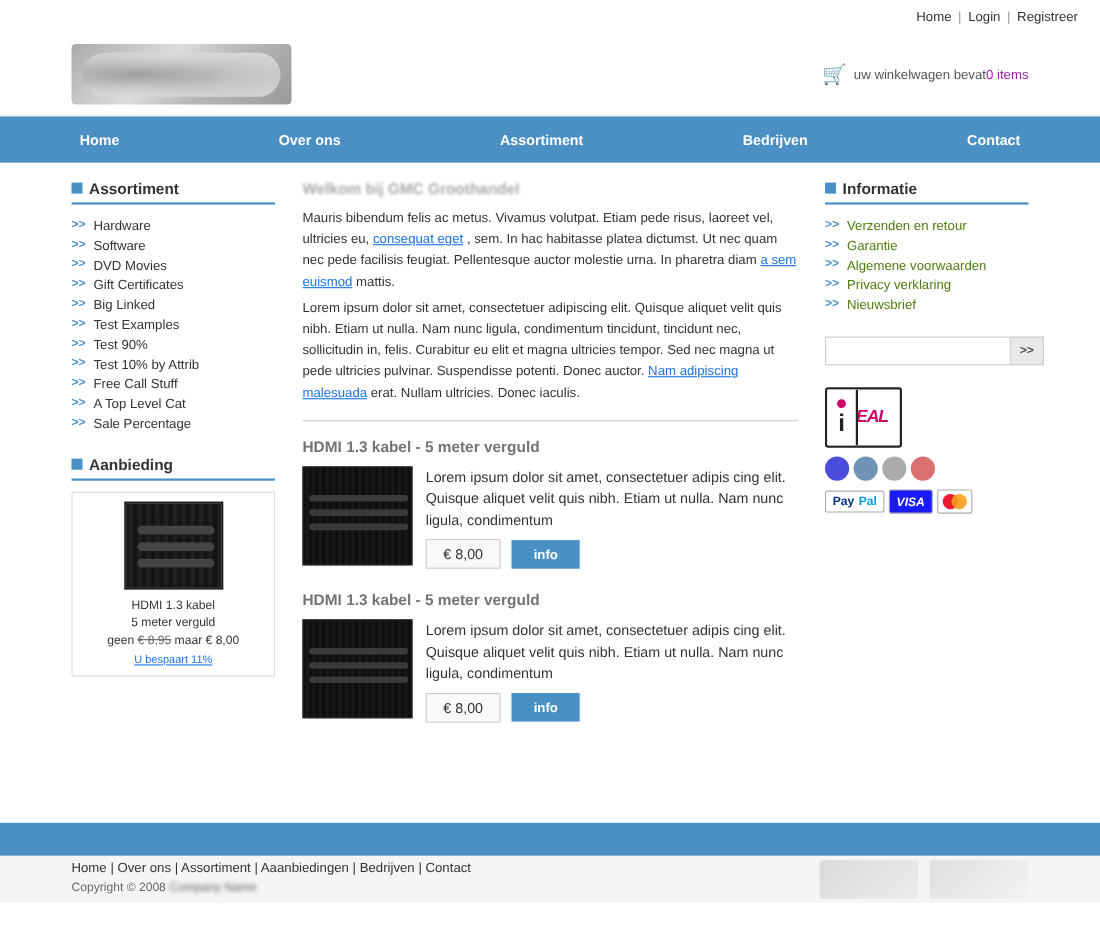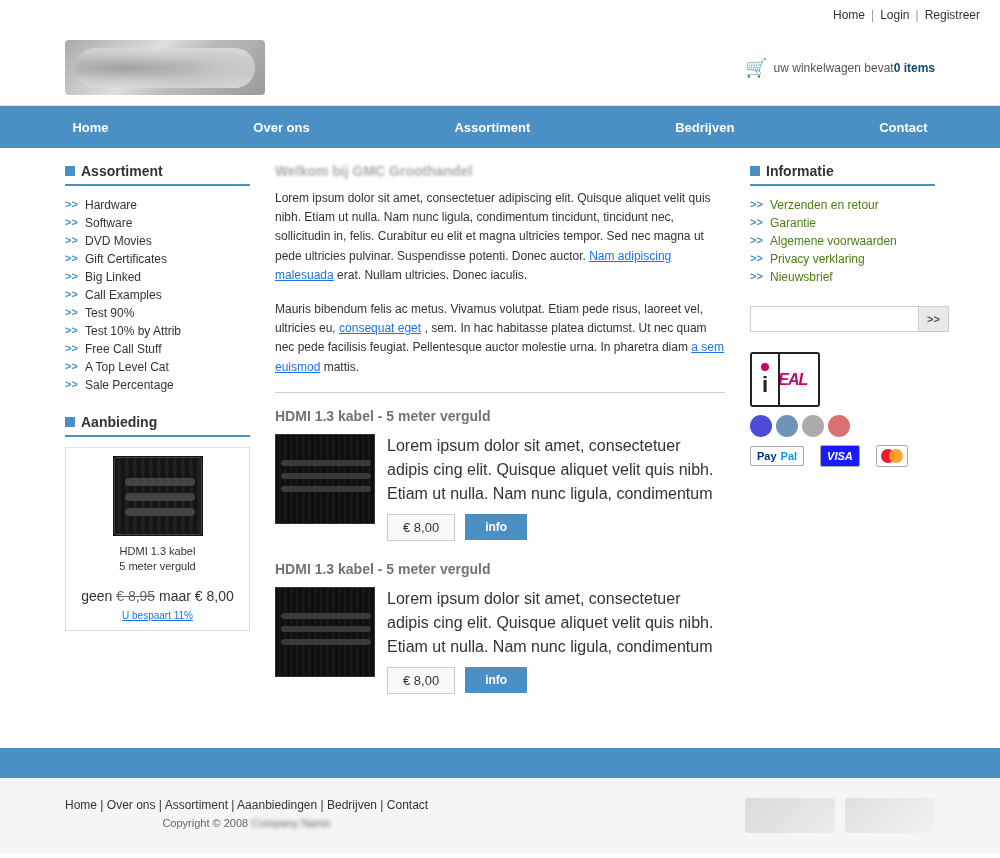--- a/index.html
+++ b/index.html
@@ -48,21 +48,21 @@
       display: flex;
       align-items: center;
       font-size: 12px;
       color: #555;
     }
     .cart-icon {
       font-size: 18px;
       margin-right: 6px;
       color: #555;
     }
-    .cart-area a { color: #0c4a6e; text-decoration: none; font-weight: bold; }
+    .cart-area a { color: #a21caf; text-decoration: none; }
 
     
     .nav-bar {
       background: #4a90c4;
       display: flex;
       justify-content: space-around;
       align-items: center;
       height: 42px;
     }
     .nav-bar a {
@@ -143,25 +143,25 @@
     .hdmi-cable-img {
       width: 88px;
       height: 78px;
       background: linear-gradient(180deg, #222 0%, #111 50%, #333 100%);
       position: relative;
       border: 1px solid #444;
     }
     .aanbieding-box .product-name {
       font-size: 11px;
       color: #333;
-      margin-bottom: 13px;
+      margin-bottom: 1px;
       line-height: 1.4;
     }
     .aanbieding-box .price-info {
-      font-size: 14px;
+      font-size: 11px;
       color: #333;
       margin-bottom: 4px;
     }
     .aanbieding-box .price-info .old-price {
       text-decoration: line-through;
       color: #666;
     }
     .aanbieding-box .savings {
       color: #1a73e8;
       text-decoration: underline;
@@ -212,21 +212,21 @@
       flex-shrink: 0;
       border: 1px solid #333;
     }
     .hdmi-img-small {
       width: 98px;
       height: 88px;
       background: linear-gradient(180deg, #1a1a1a 0%, #0d0d0d 50%, #2a2a2a 100%);
     }
     .product-info { flex: 1; }
     .product-info .desc {
-      font-size: 16px;
+      font-size: 13px;
       color: #333;
       line-height: 1.5;
       margin-bottom: 8px;
     }
     .product-footer {
       display: flex;
       align-items: center;
       gap: 10px;
     }
     .price-box {
@@ -312,38 +312,38 @@
       position: relative;
       overflow: hidden;
     }
     .payment-icons-row {
       display: flex;
       gap: 4px;
       align-items: center;
     }
     .paypal-row {
       display: flex;
-      gap: 16px;
+      gap: 4px;
       align-items: center;
     }
 
     
     .footer-nav {
       background: #4a90c4;
       height: 30px;
       margin: 0;
     }
     .footer-bottom {
-      padding: 20px 65px;
+      padding: 4px 65px;
       font-size: 12px;
       background: #f5f5f5;
     }
     .footer-links { color: #333; margin-bottom: 5px; }
     .footer-links a { color: #333; text-decoration: none; }
-    .footer-copy { font-size: 11px; color: #666; text-align: center; }
+    .footer-copy { font-size: 11px; color: #666; }
     .footer-copy .blurred { filter: blur(2px); display: inline-block; }
   </style>
 </head>
 <body>
 
 <div class="top-bar">
   <a href="#">Home</a>
   <span class="separator">|</span>
   <a href="#">Login</a>
   <span class="separator">|</span>
@@ -392,21 +392,21 @@
       <li>
           <span class="arrow">&gt;&gt;</span>
           <a href="#">Gift Certificates</a>
         </li>
       <li>
           <span class="arrow">&gt;&gt;</span>
           <a href="#">Big Linked</a>
         </li>
       <li>
           <span class="arrow">&gt;&gt;</span>
-          <a href="#">Call Examples</a>
+          <a href="#">Test Examples</a>
         </li>
       <li>
           <span class="arrow">&gt;&gt;</span>
           <a href="#">Test 90%</a>
         </li>
       <li>
           <span class="arrow">&gt;&gt;</span>
           <a href="#">Test 10% by Attrib</a>
         </li>
       <li>
@@ -441,31 +441,31 @@
         <span class="old-price">€ 8,95</span>
         <span>maar</span>
         <span>€ 8,00</span>
       </div>
       <a href="#" class="savings">U bespaart 11%</a>
     </div>
   </div>
 
   <div class="main-content">
     <div class="welcome-title">Welkom bij GMC Groothandel</div>
-    <div class="welcome-text">
-      <span>Lorem ipsum dolor sit amet, consectetuer adipiscing elit. Quisque aliquet velit quis nibh. Etiam ut nulla. Nam nunc ligula, condimentum tincidunt, tincidunt nec, sollicitudin in, felis. Curabitur eu elit et magna ultricies tempor. Sed nec magna ut pede ultricies pulvinar. Suspendisse potenti. Donec auctor.</span>
-      <a href="#">Nam adipiscing malesuada</a>
-      <span>erat. Nullam ultricies. Donec iaculis.</span>
-    </div>
     <div class="welcome-text" style="margin-bottom: 5px;">
       <span>Mauris bibendum felis ac metus. Vivamus volutpat. Etiam pede risus, laoreet vel, ultricies eu,</span>
       <a href="#">consequat eget</a>
       <span>, sem. In hac habitasse platea dictumst. Ut nec quam nec pede facilisis feugiat. Pellentesque auctor molestie urna. In pharetra diam</span>
       <a href="#">a sem euismod</a>
       <span>mattis.</span>
+    </div>
+    <div class="welcome-text">
+      <span>Lorem ipsum dolor sit amet, consectetuer adipiscing elit. Quisque aliquet velit quis nibh. Etiam ut nulla. Nam nunc ligula, condimentum tincidunt, tincidunt nec, sollicitudin in, felis. Curabitur eu elit et magna ultricies tempor. Sed nec magna ut pede ultricies pulvinar. Suspendisse potenti. Donec auctor.</span>
+      <a href="#">Nam adipiscing malesuada</a>
+      <span>erat. Nullam ultricies. Donec iaculis.</span>
     </div>
     <hr class="divider">
 
     <div class="product-title">HDMI 1.3 kabel - 5 meter verguld</div>
     <div class="product-row">
       <div class="product-image-box">
         <div class="hdmi-img-small" style="background: repeating-linear-gradient(90deg, #0a0a0a 0px, #1a1a1a 3px, #0d0d0d 6px); position: relative;">
           <div style="position: absolute; top: 25px; left: 5px; width: 90px; height: 6px; background: #3a3a3a; border-radius: 3px;"></div>
           <div style="position: absolute; top: 38px; left: 5px; width: 90px; height: 6px; background: #3a3a3a; border-radius: 3px;"></div>
           <div style="position: absolute; top: 51px; left: 5px; width: 90px; height: 6px; background: #3a3a3a; border-radius: 3px;"></div>

